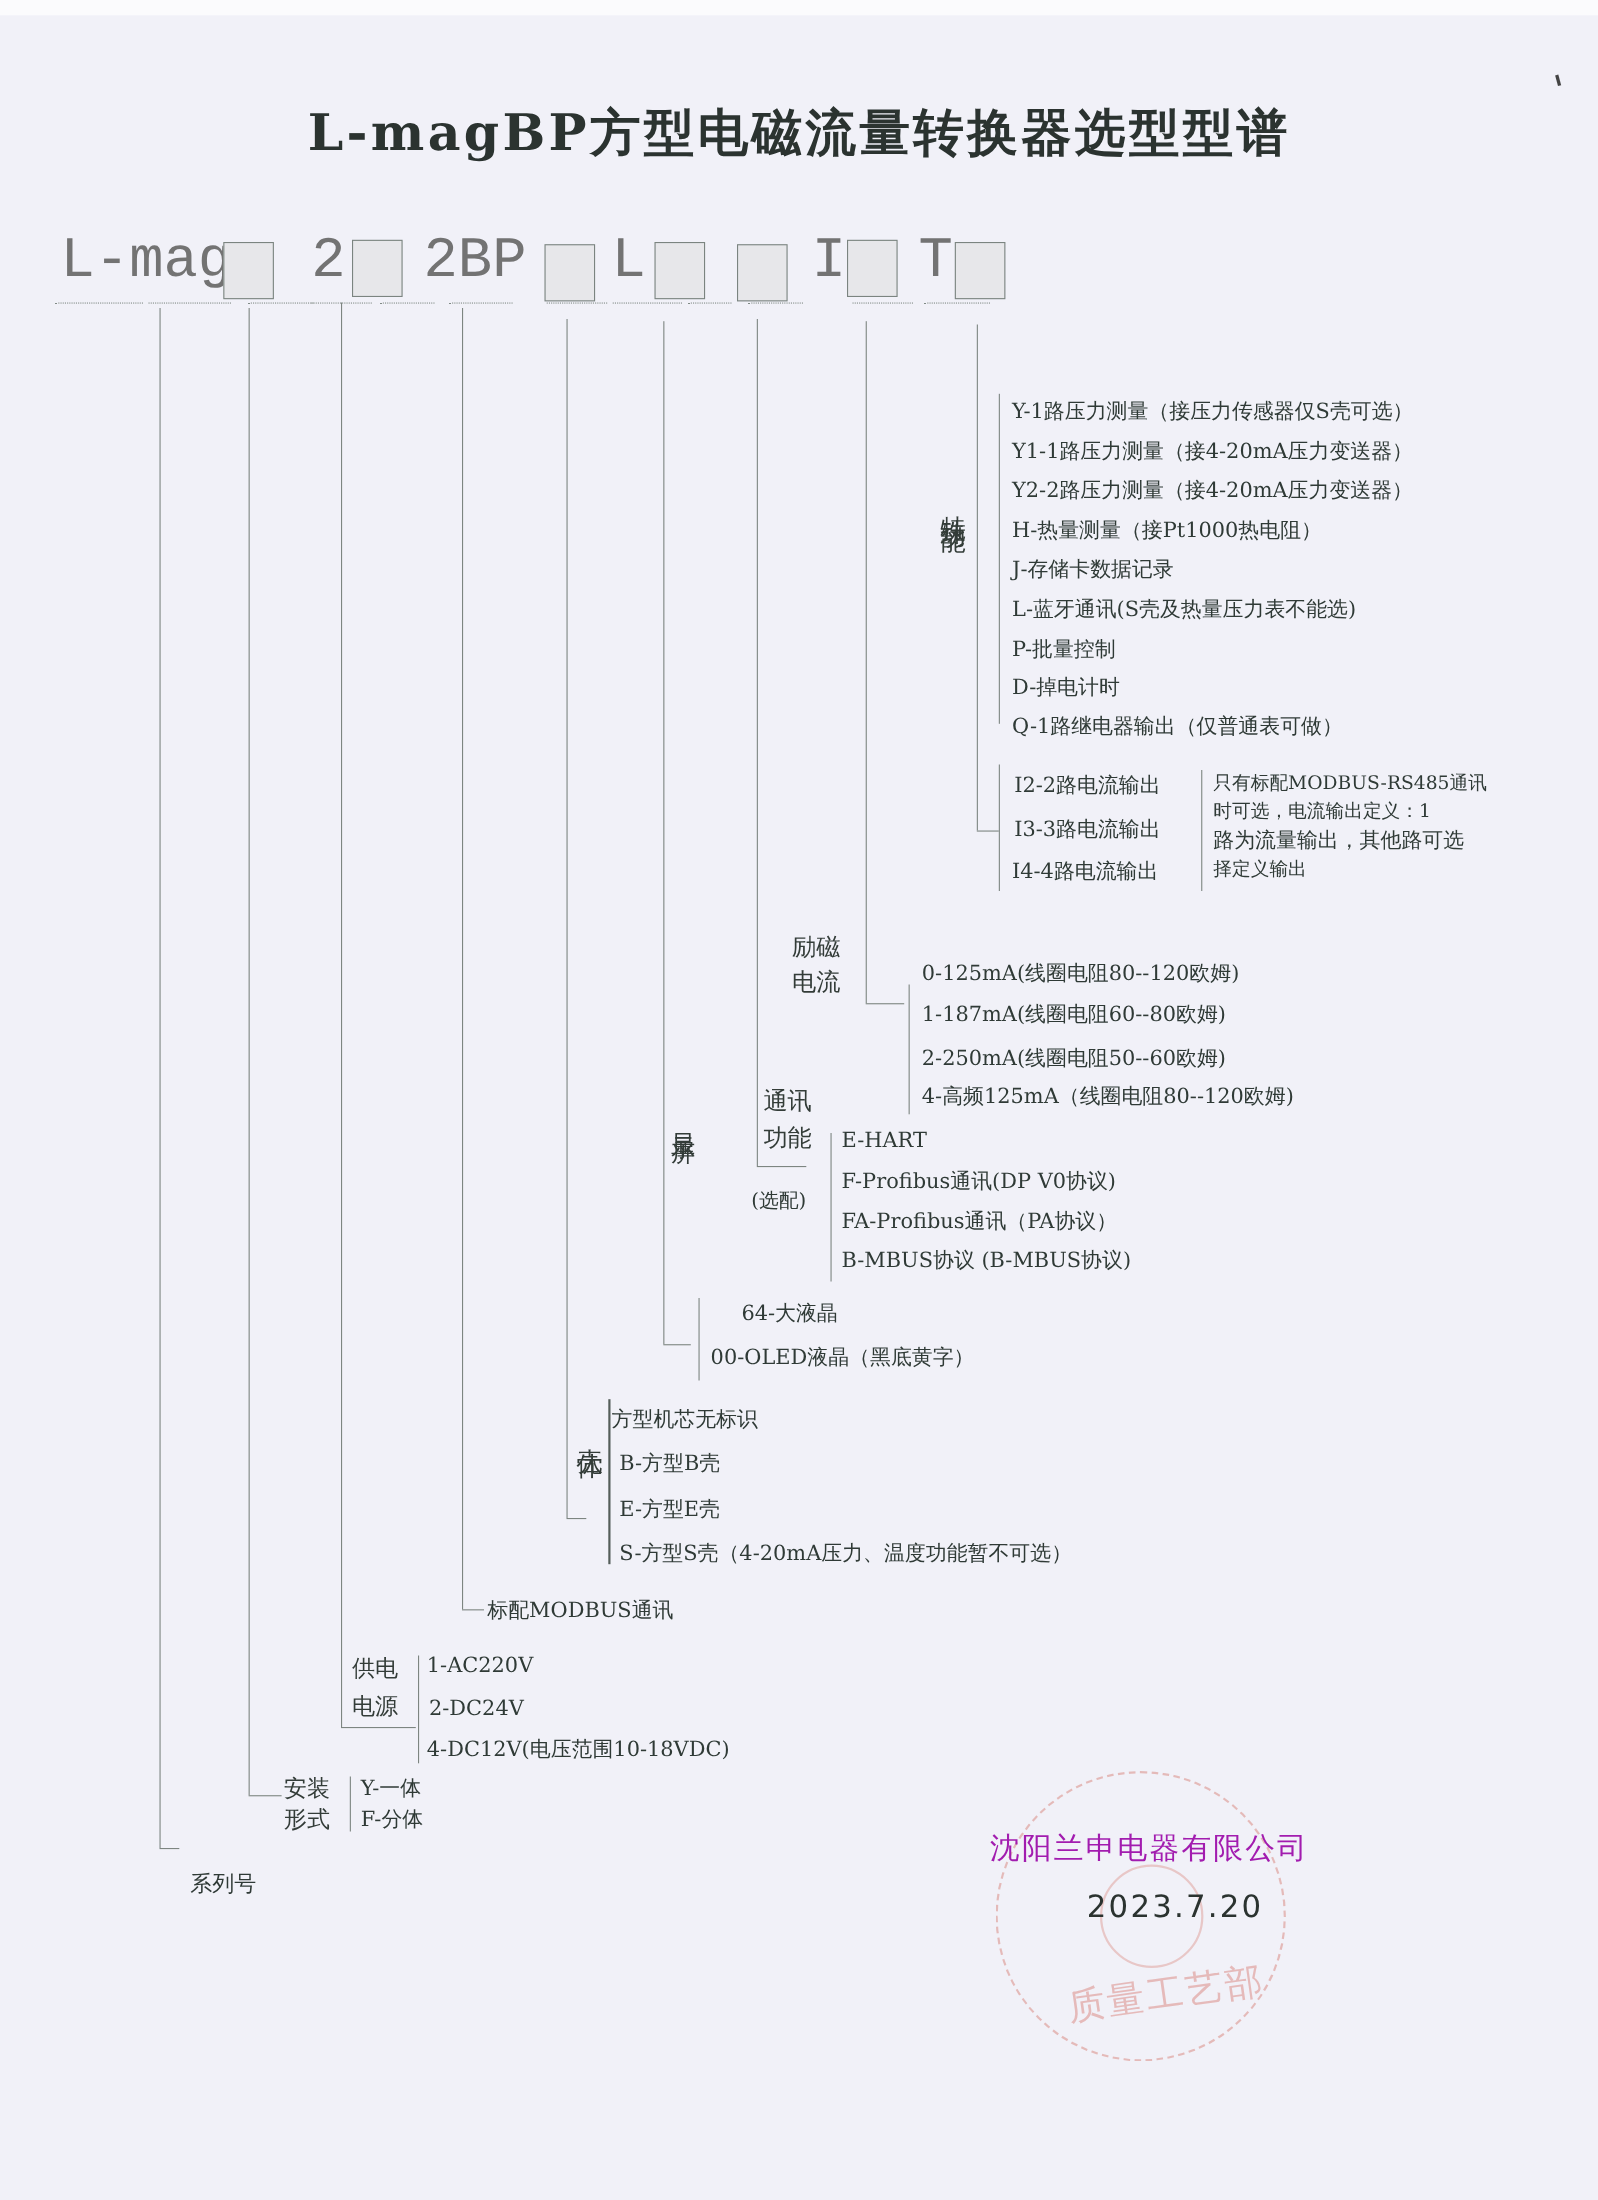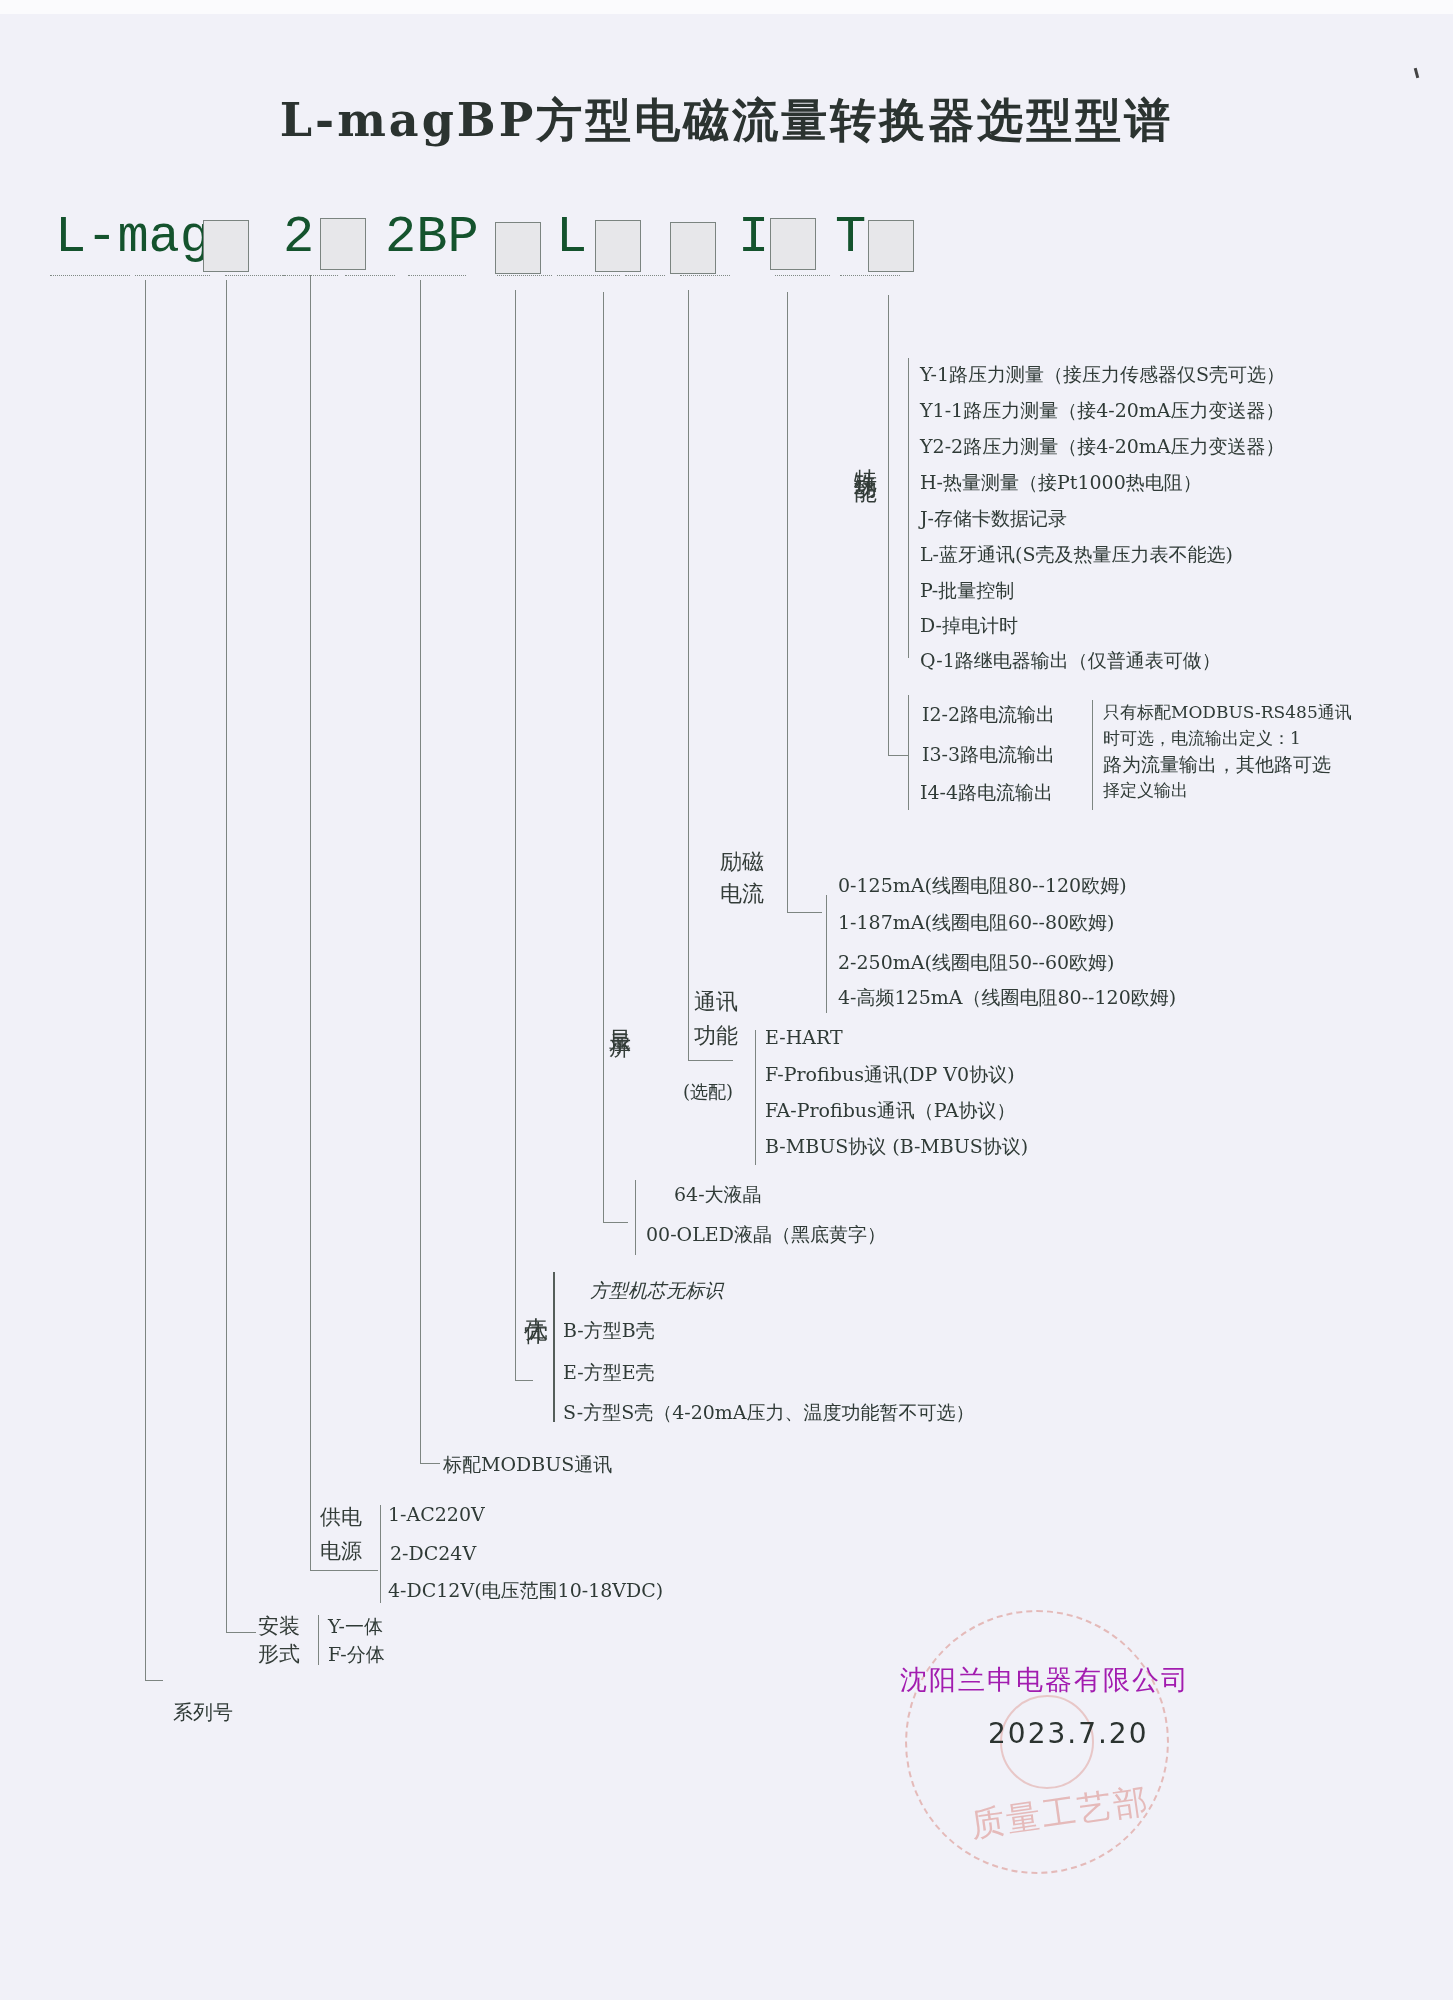--- a/index.html
+++ b/index.html
@@ -7,21 +7,21 @@
     width:1453px; height:2000px; position:relative; overflow:hidden;
     background:#f1f1f8;
     font-family:"DejaVu Serif", serif;
     color:#2f3a36;
   }
   .page-edge { position:absolute; left:0; top:0; width:1453px; height:14px; background:#fbfbfd; }
   .title {
     position:absolute; left:0; width:1453px; top:90px; text-align:center;
     font-size:46px; letter-spacing:3px; color:#2b3330; font-weight:bold;
   }
-  .seg { position:absolute; font-size:52px; color:#14532d; font-family:"Liberation Mono","DejaVu Sans Mono",monospace; line-height:56px; }
+  .seg { position:absolute; font-size:52px; color:#737373; font-family:"Liberation Mono","DejaVu Sans Mono",monospace; line-height:56px; }
   .box { position:absolute; width:44px; height:50px; border:1px solid #7b8480; background:#e7e7ea; top:10px; }
   .uline { position:absolute; height:1px; border-top:1px dotted #808a85; top:275px; }
   .vl { position:absolute; width:0; border-left:1px solid #7d8581; }
   .hl { position:absolute; height:0; border-top:1px solid #7d8581; }
   .t { position:absolute; white-space:nowrap; font-size:19px; line-height:24px; color:#2f3a36; }
   .lbl { position:absolute; font-size:22px; line-height:28px; color:#333c38; }
   .vlbl { writing-mode:vertical-rl; text-orientation:upright; letter-spacing:4px; }
   .company { position:absolute; left:900px; top:1662px; font-size:27px; letter-spacing:2px; color:#a21caf; font-family:"DejaVu Sans", sans-serif; }
   .date { position:absolute; left:988px; top:1717px; font-size:28px; letter-spacing:2px; color:#2b3330; font-family:"DejaVu Sans", sans-serif; }
   .stamp { position:absolute; left:905px; top:1610px; width:260px; height:260px; border-radius:50%; border:2px dashed rgba(214,120,110,0.45); }
@@ -145,21 +145,21 @@
 <div class="lbl vlbl" style="left:606px;top:1012px;">显示屏</div>
 <div class="vl" style="left:635px;top:1180px;height:75px;"></div>
 <div>
   <div class="t" style="left:674px;top:1182px;">64-大液晶</div>
   <div class="t" style="left:646px;top:1222px;">00-OLED液晶（黑底黄字）</div>
 </div>
 
 <div class="lbl vlbl" style="left:522px;top:1298px;font-size:24px;">壳体</div>
 <div class="vl" style="left:553px;top:1272px;height:150px;border-left:2px solid #555e5a;"></div>
 <div>
-  <div class="t" style="left:590px;top:1278px;font-style:italic;">方型机芯无标识</div>
+  <div class="t" style="left:556px;top:1278px;">方型机芯无标识</div>
   <div class="t" style="left:563px;top:1318px;">B-方型B壳</div>
   <div class="t" style="left:563px;top:1360px;">E-方型E壳</div>
   <div class="t" style="left:563px;top:1400px;">S-方型S壳（4-20mA压力、温度功能暂不可选）</div>
 </div>
 
 <div class="t" style="left:443px;top:1452px;">标配MODBUS通讯</div>
 
 <div class="lbl" style="left:320px;top:1503px;font-size:21px;">供电</div>
 <div class="lbl" style="left:320px;top:1537px;font-size:21px;">电源</div>
 <div class="vl" style="left:380px;top:1505px;height:98px;"></div>

